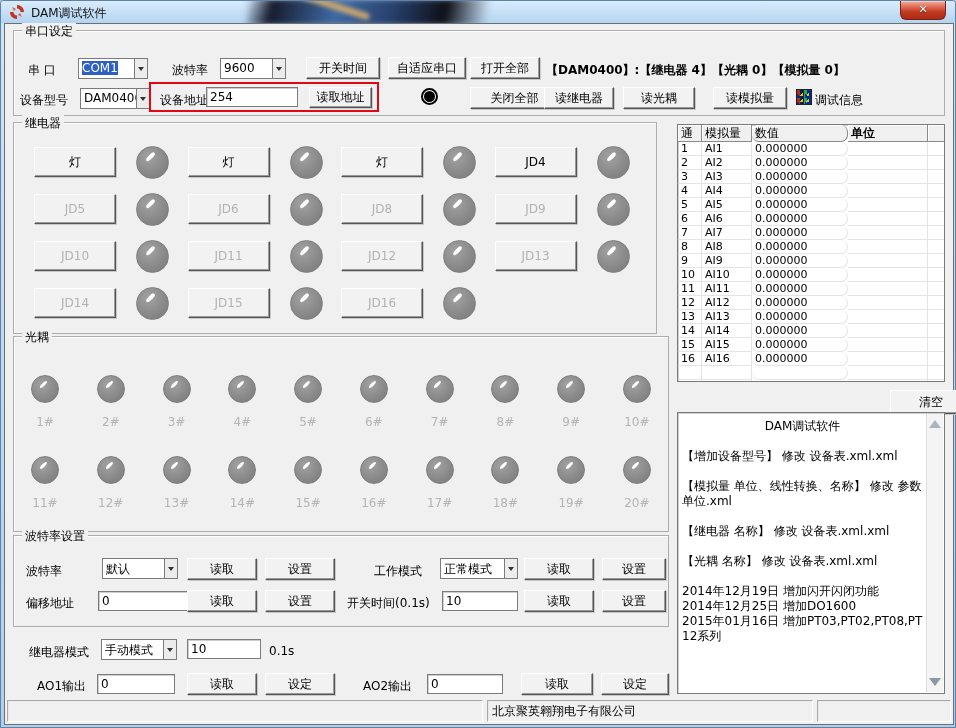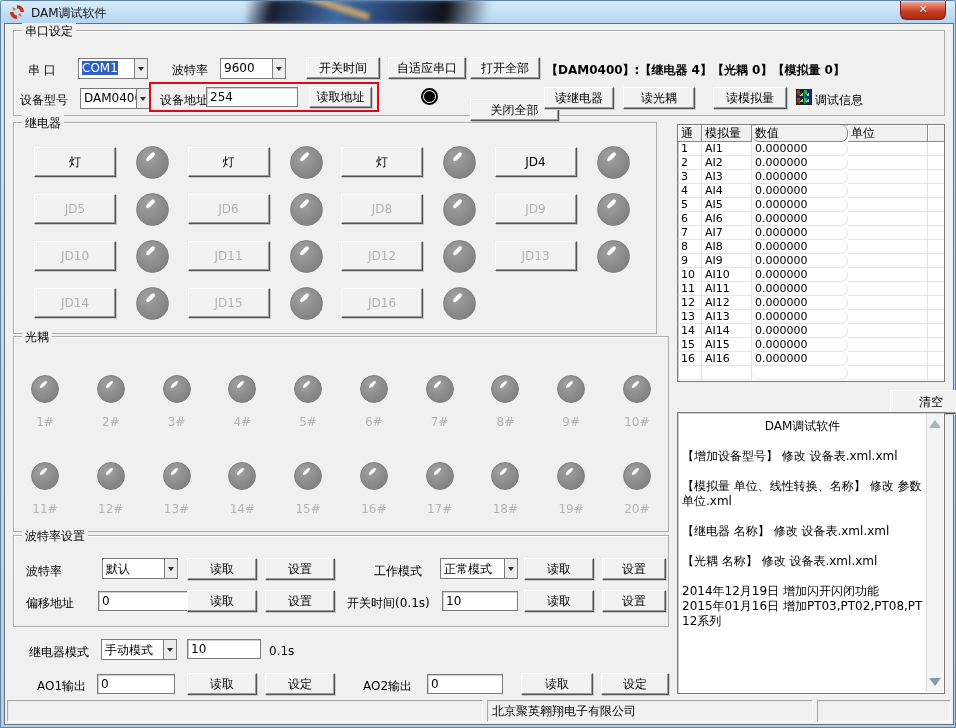--- a/index.html
+++ b/index.html
@@ -78,21 +78,21 @@
 
   
   .atable { position:absolute; left:672px; top:100px; width:268px; height:258px;
             background:#fff; border:1px solid #7b7b7b; box-shadow:inset 1px 1px 0 #cfcfcf; overflow:hidden; }
   .ahead { display:flex; height:17px; }
   .ahead .hc { background:#f0f0f0; border-right:1px solid #8a8a8a; border-bottom:1px solid #8a8a8a;
                box-shadow:inset 1px 1px 0 #fff; font-size:12px; padding:0 3px; line-height:16px; cursor:pointer; }
   .arow { display:flex; height:14px; }
   .arow .rc { border-right:1px solid #e4e4e4; border-bottom:1px solid #e4e4e4;
               font-size:11px; line-height:13px; padding:0 3px; white-space:nowrap; overflow:hidden; }
-  .c0{width:24px;} .c1{width:50px;} .c2{width:96px;border-radius:7px;} .c3{width:80px;} .c4{flex:1; border-right:none !important;}
+  .c0{width:24px;} .c1{width:50px;} .c2{width:96px;border-radius:7px;} .c3{width:80px;font-weight:bold;} .c4{flex:1; border-right:none !important;}
 
   
   .logbox { position:absolute; left:672px; top:388px; width:268px; height:282px;
             background:#fff; border:1px solid #7b7b7b; box-shadow:inset 1px 1px 0 #cfcfcf; }
   .logtext { position:absolute; left:2px; top:2px; right:19px; bottom:2px; overflow:hidden;
              font-size:12px; line-height:15px; padding:4px 2px; word-break:break-all; }
   .logtext .log-title { text-align:center; }
   .logtext div { min-height:15px; }
   .vscroll { position:absolute; right:1px; top:1px; width:17px; bottom:1px; background:#f4f4f4; border-left:1px solid #dcdcdc; }
   .varrow { position:absolute; left:2px; width:12px; height:10px; }
@@ -160,21 +160,21 @@
 
       <div class="red-box" style="left:135px;top:51px;width:230px;height:30px"></div>
       <span class="lbl" style="left:146px;top:61px">设备地址</span>
       <input class="tb-input" style="left: 192px; top: 56px; width: 92px;" value="254">
       <button class="btn" style="left:295px;top:56px;width:63px;height:21px">读取地址</button>
 
       <span class="led-black" style="left:407px;top:57px">
           <i></i>
         </span>
 
-      <button class="btn" style="left:456px;top:68px;width:89px">关闭全部</button>
+      <button class="btn" style="left:456px;top:56px;width:89px">关闭全部</button>
       <button class="btn" style="left:530px;top:56px;width:70px">读继电器</button>
       <button class="btn" style="left:609px;top:56px;width:72px">读光耦</button>
       <button class="btn" style="left:699px;top:56px;width:74px">读模拟量</button>
       <span class="debug-icon" style="left:782px;top:58px"></span>
       <span class="lbl" style="left:801px;top:61px">调试信息</span>
     </div>
 
     <div class="group" style="left:8px;top:98px;width:644px;height:212px">
       <span class="group-label">继电器</span>
       <div class="relay-grid">
@@ -278,21 +278,21 @@
           </div>
           <div class="opto-item">
             <span class="ball ball28"></span>
             <span class="tag">9#</span>
           </div>
           <div class="opto-item">
             <span class="ball ball28"></span>
             <span class="tag">10#</span>
           </div>
         </div>
-      <div class="opto-row" style="top:125px">
+      <div class="opto-row" style="top:119px">
           <div class="opto-item">
             <span class="ball ball28"></span>
             <span class="tag">11#</span>
           </div>
           <div class="opto-item">
             <span class="ball ball28"></span>
             <span class="tag">12#</span>
           </div>
           <div class="opto-item">
             <span class="ball ball28"></span>
@@ -522,20 +522,21 @@
           <div>&nbsp;</div>
           <div>【增加设备型号】 修改  设备表.xml.xml</div>
           <div>&nbsp;</div>
           <div>【模拟量 单位、线性转换、名称】 修改 参数单位.xml</div>
           <div>&nbsp;</div>
           <div>【继电器 名称】 修改  设备表.xml.xml</div>
           <div>&nbsp;</div>
           <div>【光耦 名称】 修改  设备表.xml.xml</div>
           <div>&nbsp;</div>
           <div>2014年12月19日  增加闪开闪闭功能</div>
+          <div>2014年12月25日  增加DO1600</div>
           <div>2015年01月16日  增加PT03,PT02,PT08,PT12系列</div>
         </div>
       <div class="vscroll">
         <span class="varrow up"></span>
         <span class="varrow down"></span>
       </div>
     </div>
 
     <div class="statusbar">
       <div class="spanel" style="left:0;width:476px"></div>

